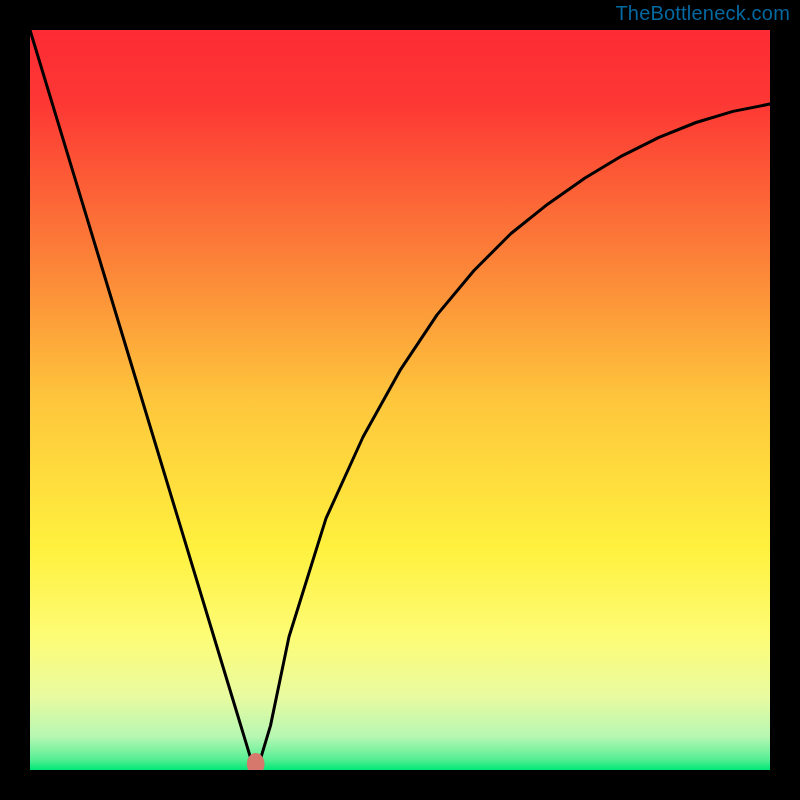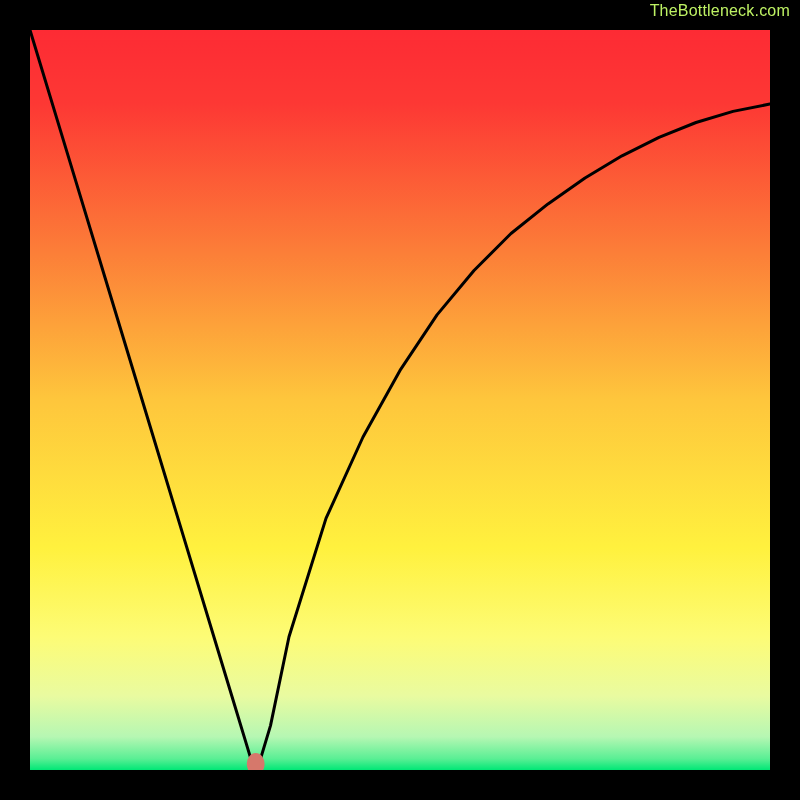--- a/index.html
+++ b/index.html
@@ -14,22 +14,22 @@
   .frame {
     position: relative;
     width: 800px;
     height: 800px;
     background: #000;
   }
   .watermark {
     position: absolute;
     top: 2px;
     right: 10px;
-    color: #bef264;
-    font-size: 16px;
+    color: #0369a1;
+    font-size: 20px;
     font-weight: 400;
     letter-spacing: 0.2px;
     z-index: 5;
   }
   .plot-area {
     position: absolute;
     left: 30px;
     top: 30px;
     width: 740px;
     height: 740px;

